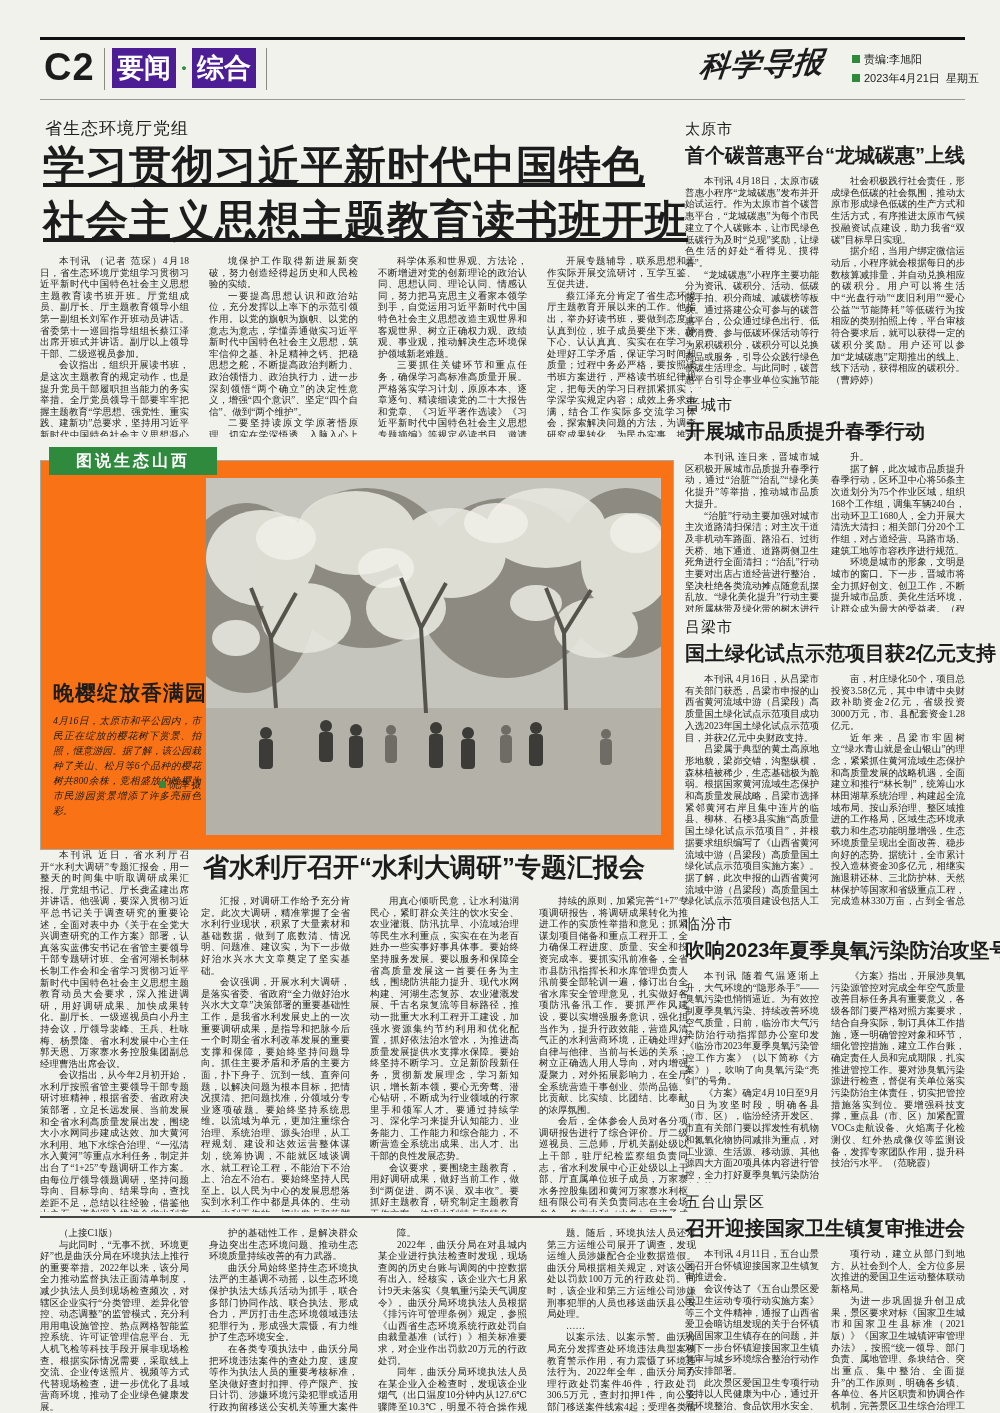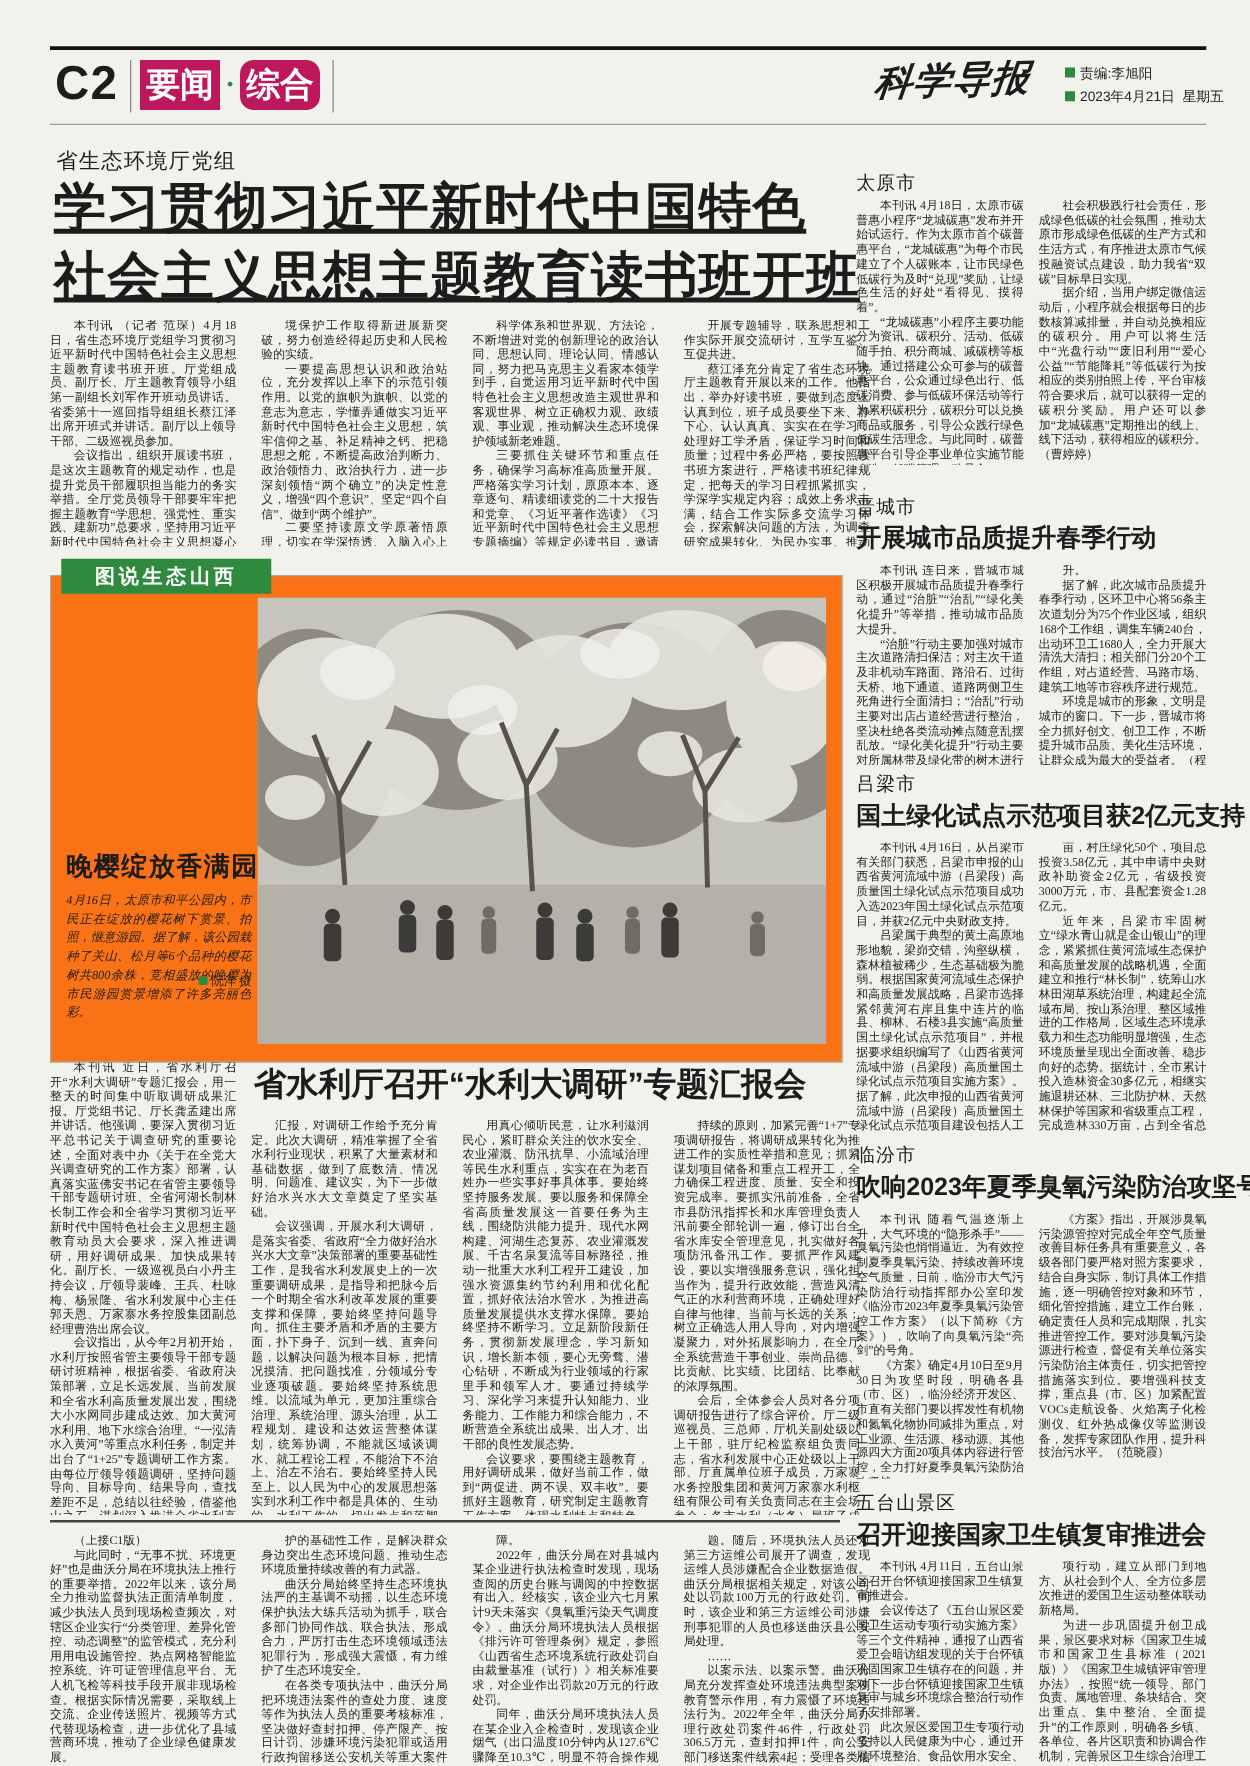--- a/index.html
+++ b/index.html
@@ -3,21 +3,21 @@
 <meta charset="utf-8">
 <style>
   html,body{margin:0;padding:0;}
   body{font-family:"Liberation Serif","DejaVu Serif",serif;}
   #page{position:relative;width:1000px;height:1413px;background:#f1f2ec;overflow:hidden;color:#1c1c1c;}
   
   #toprule{position:absolute;left:40px;top:37px;width:925px;height:3px;background:#111;}
   #hdr-underline{position:absolute;left:40px;top:99px;width:925px;height:1px;background:#9a9a94;}
   .pageno{position:absolute;left:44px;top:46px;font-family:"Liberation Sans","DejaVu Sans",sans-serif;font-size:38px;font-weight:bold;letter-spacing:1px;}
   .vdiv{position:absolute;width:1px;background:#8a8a84;}
-  .secbox{position:absolute;top:48px;height:40px;background:#be185d;color:#fff;font-family:"Liberation Sans","DejaVu Sans",sans-serif;font-weight:bold;font-size:27px;display:flex;align-items:center;justify-content:center;}
+  .secbox{position:absolute;top:48px;height:40px;background:#4c1d95;color:#fff;font-family:"Liberation Sans","DejaVu Sans",sans-serif;font-weight:bold;font-size:27px;display:flex;align-items:center;justify-content:center;}
   .secdot{position:absolute;top:48px;height:40px;color:#2f8a3d;font-weight:bold;font-size:24px;display:flex;align-items:center;}
   .paper-logo{position:absolute;left:700px;top:44px;width:135px;font-family:"DejaVu Serif","Liberation Serif",serif;font-style:italic;font-weight:bold;font-size:30px;transform:skewX(-8deg) rotate(-2deg);letter-spacing:1px;white-space:nowrap;}
   .hdr-meta{position:absolute;left:852px;top:50px;font-size:11px;line-height:19px;font-family:"Liberation Sans","DejaVu Sans",sans-serif;color:#222;}
   .hdr-meta .sq{display:inline-block;width:8px;height:8px;background:#2f8a3d;margin-right:4px;}
   
   .kicker{position:absolute;left:45px;top:117px;font-size:17px;letter-spacing:1px;font-family:"Liberation Sans","DejaVu Sans",sans-serif;}
   .lead-hl{position:absolute;left:43px;top:138px;width:630px;font-family:"Liberation Sans","DejaVu Sans",sans-serif;font-weight:bold;font-size:42px;line-height:55px;letter-spacing:1px;white-space:nowrap;text-decoration:underline;}
   .cols{display:flex;gap:20px;}
   .col{width:149px;overflow:hidden;font-size:9.5px;line-height:11.6px;text-align:justify;}
   .col p{margin:0;text-indent:2em;}
@@ -55,21 +55,21 @@
 
 <div id="page">
 
   <div id="toprule"></div>
   <div class="pageno">C2</div>
   <div class="vdiv" style="left:104px;top:48px;height:42px;"></div>
   <div class="secbox" style="left:112px;width:64px;">
       <span>要闻</span>
     </div>
   <div class="secdot" style="left:180px;">·</div>
-  <div class="secbox" style="left:192px;width:64px;border-radius:11px;">
+  <div class="secbox" style="left:192px;width:64px;">
       <span>综合</span>
     </div>
   <div class="vdiv" style="left:266px;top:48px;height:42px;"></div>
   <div class="paper-logo">科学导报</div>
   <div class="hdr-meta">
     <div><span class="sq"></span><span>责编:李旭阳</span></div>
     <div><span class="sq"></span><span>2023年4月21日</span>&nbsp;&nbsp;<span>星期五</span></div>
   </div>
   <div id="hdr-underline"></div>
 
@@ -203,22 +203,23 @@
         <p>同年，曲沃分局环境执法人员在某企业入企检查时，发现该企业烟气（出口温度10分钟内从127.6℃骤降至10.3℃，明显不符合操作规程。经认真检查后，确认该企业存在数据造假问</p>
       </div>
     <div class="col">
         <p>题。随后，环境执法人员还对第三方运维公司展开了调查，发现运维人员涉嫌配合企业数据造假。曲沃分局根据相关规定，对该公司处以罚款100万元的行政处罚。同时，该企业和第三方运维公司涉嫌刑事犯罪的人员也移送曲沃县公安局处理。</p>
         <p>……</p>
         <p>以案示法、以案示警。曲沃分局充分发挥查处环境违法典型案例教育警示作用，有力震慑了环境违法行为。2022年全年，曲沃分局办理行政处罚案件46件，行政处罚306.5万元，查封扣押1件，向公安部门移送案件线索4起；受理各类信访举报案件94件，均已完成调查并及时反馈处理。</p>
       </div>
   </div>
 
   <div class="sidebar">
-    <div class="sb-art" style="top:22px;">
+    <div class="sb-art" style="top:5px;">
       <p class="sb-kicker">太原市</p>
+      <p class="sb-hl">首个碳普惠平台“龙城碳惠”上线</p>
       <div class="sb-cols">
         <div class="sb-col" style="height:212px;">
             <p>本刊讯 4月18日，太原市碳普惠小程序“龙城碳惠”发布并开始试运行。作为太原市首个碳普惠平台，“龙城碳惠”为每个市民建立了个人碳账本，让市民绿色低碳行为及时“兑现”奖励，让绿色生活的好处“看得见、摸得着”。</p>
             <p>“龙城碳惠”小程序主要功能分为资讯、碳积分、活动、低碳随手拍、积分商城、减碳榜等板块。通过搭建公众可参与的碳普惠平台，公众通过绿色出行、低碳消费、参与低碳环保活动等行为累积碳积分，碳积分可以兑换商品或服务，引导公众践行绿色低碳生活理念。与此同时，碳普惠平台引导企事业单位实施节能改造、低碳管理，动员全</p>
           </div>
         <div class="sb-col" style="height:212px;">
             <p>社会积极践行社会责任，形成绿色低碳的社会氛围，推动太原市形成绿色低碳的生产方式和生活方式，有序推进太原市气候投融资试点建设，助力我省“双碳”目标早日实现。</p>
             <p>据介绍，当用户绑定微信运动后，小程序就会根据每日的步数核算减排量，并自动兑换相应的碳积分。用户可以将生活中“光盘行动”“废旧利用”“爱心公益”“节能降耗”等低碳行为按相应的类别拍照上传，平台审核符合要求后，就可以获得一定的碳积分奖励。用户还可以参加“龙城碳惠”定期推出的线上、线下活动，获得相应的碳积分。（曹婷婷）</p>
           </div>
       </div>

